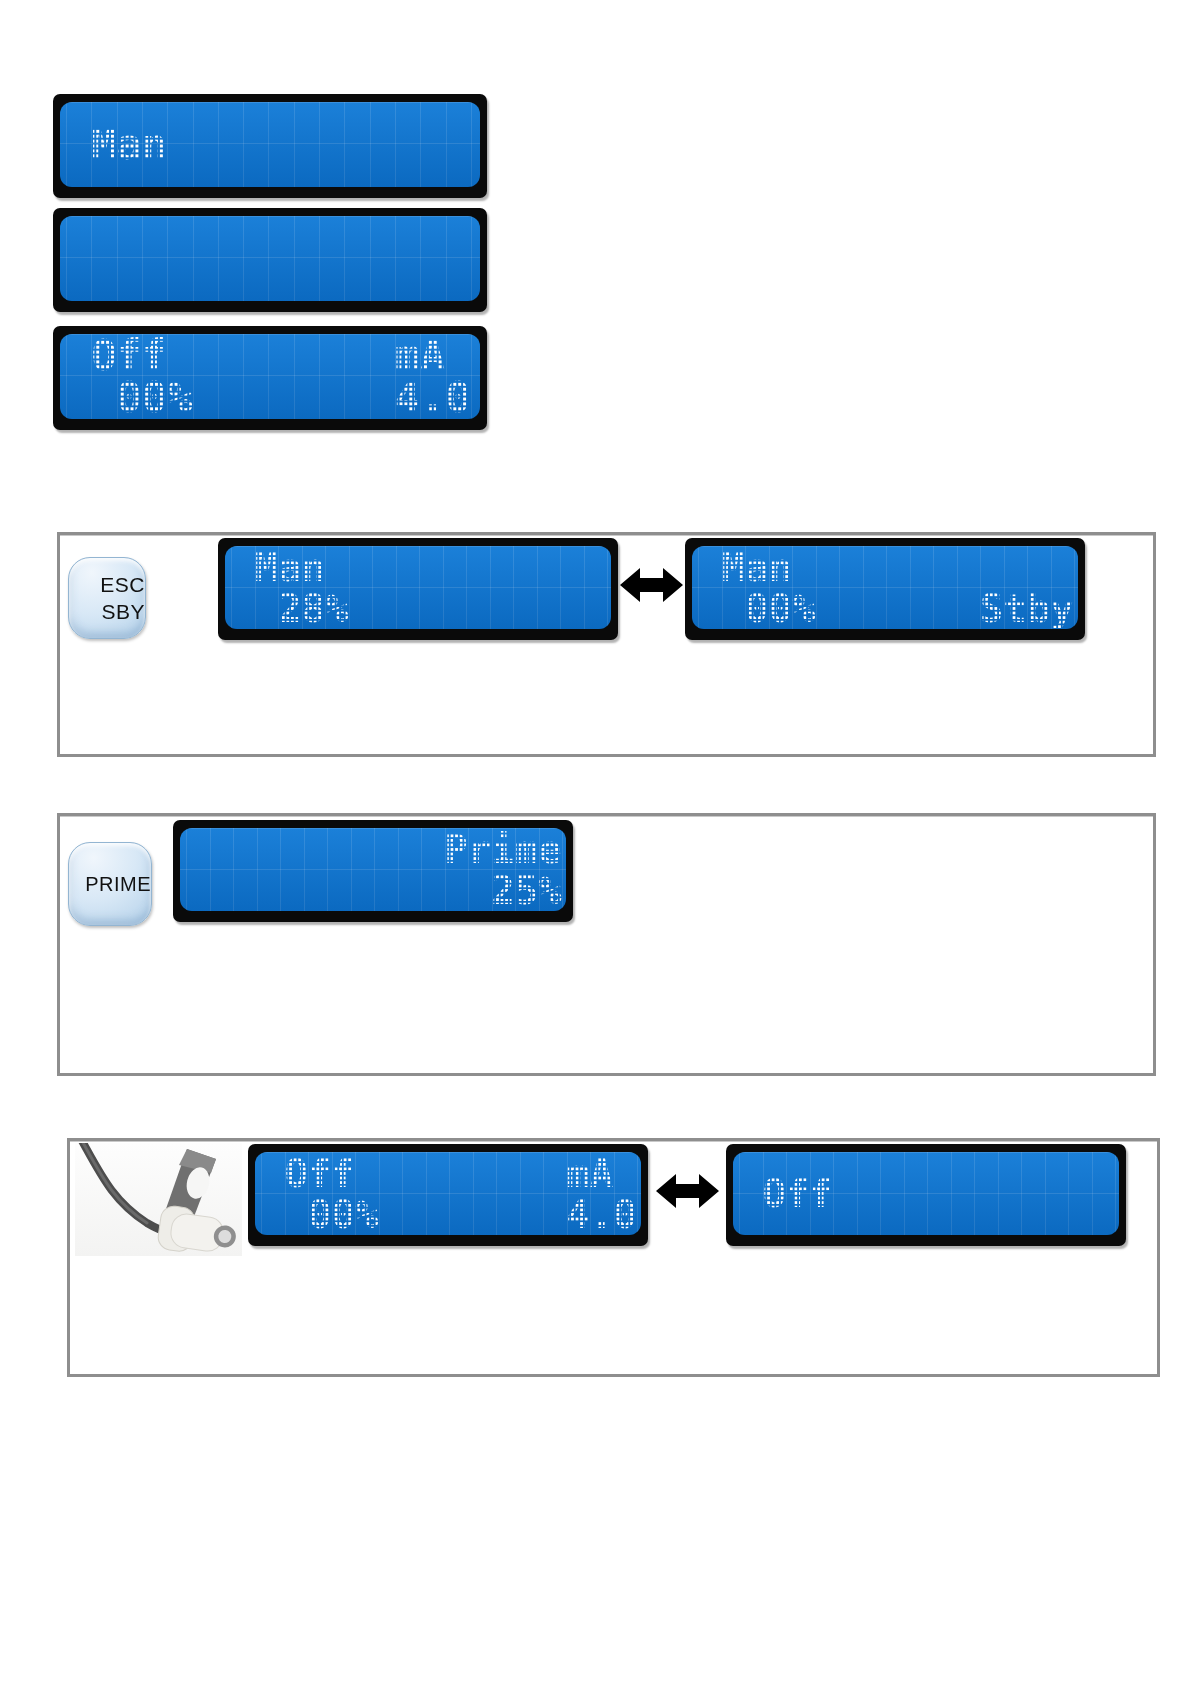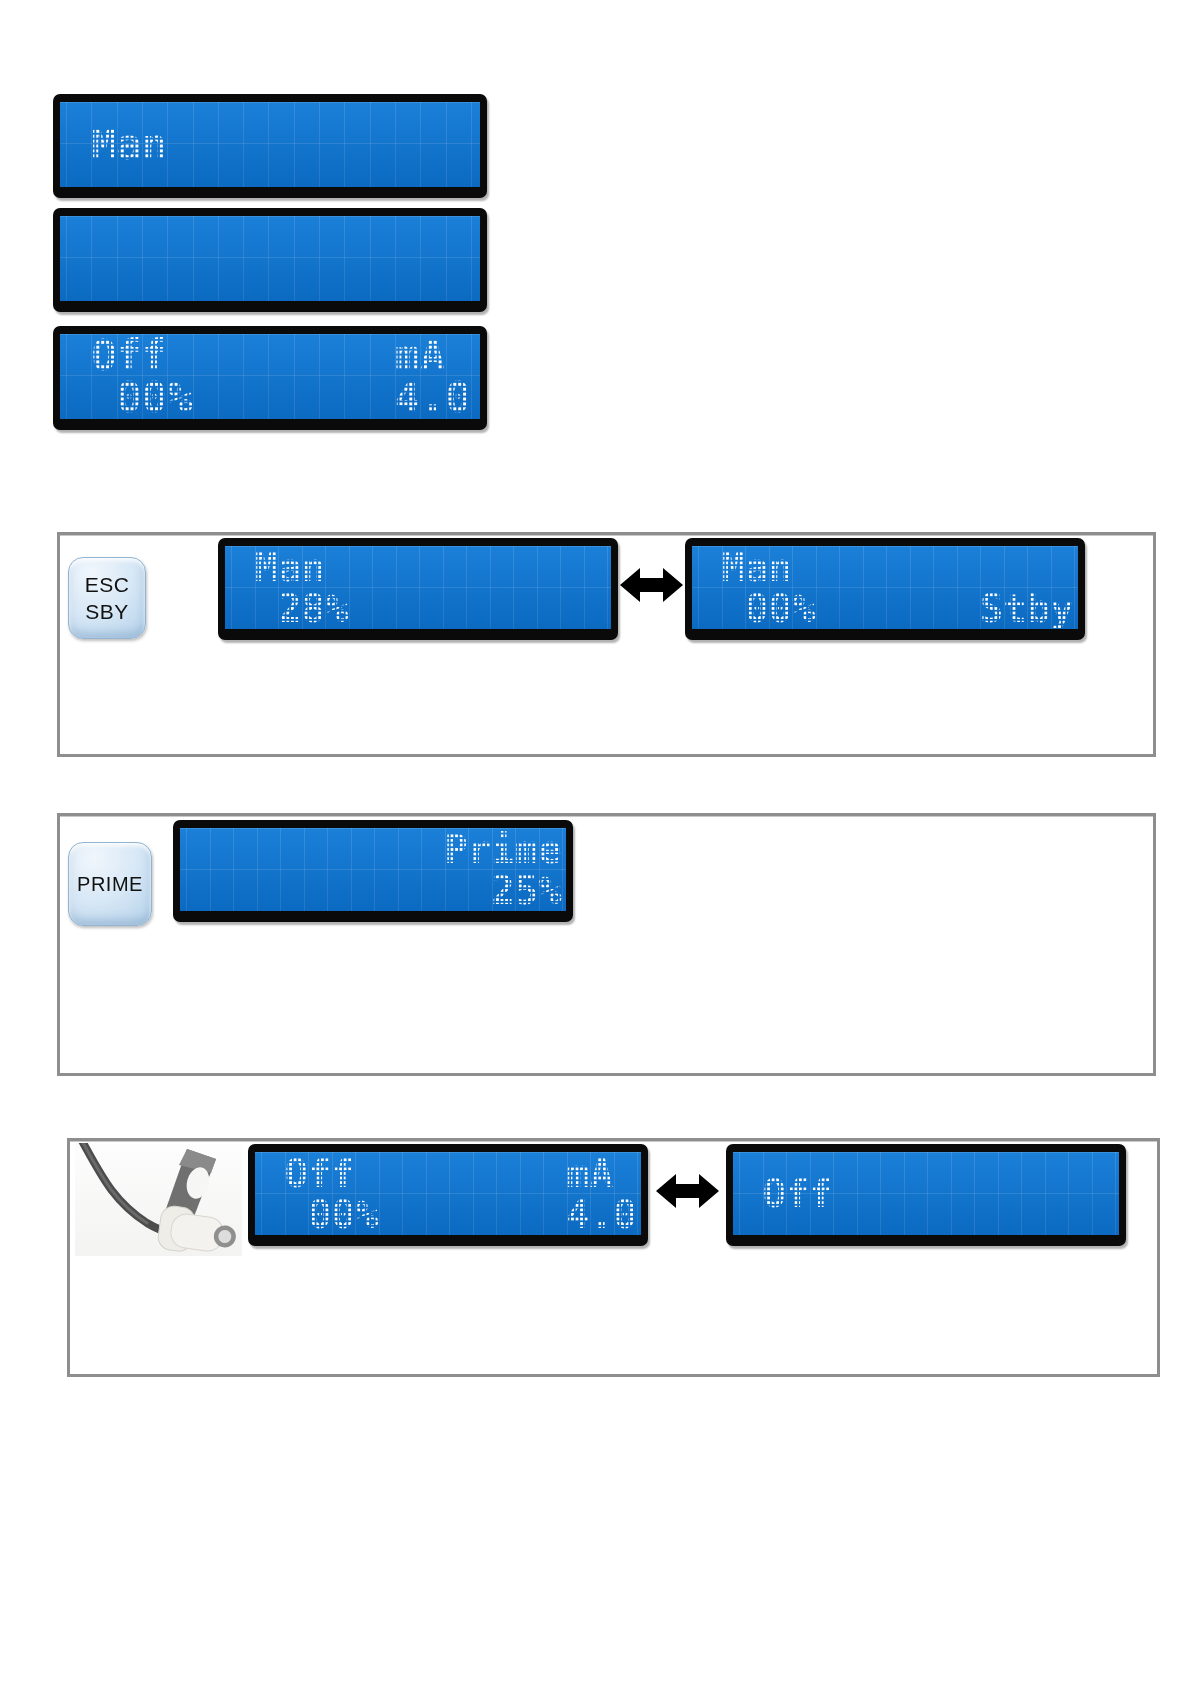--- a/index.html
+++ b/index.html
@@ -16,21 +16,21 @@
     position:absolute;
     box-sizing:border-box;
     background:#0a0a0a;
     border-radius:7px;
     padding:8px 7px 11px 7px;
     box-shadow:2px 3px 2px rgba(0,0,0,0.30);
   }
   .lcd-screen{
     position:relative;
     width:100%;height:100%;
-    border-radius:0;
+    border-radius:12px;
     background-color:#0d78d6;
     overflow:hidden;
   }
   .lcd-screen::before{            
     content:"";
     position:absolute;inset:0;
     background-image:
       linear-gradient(to bottom, rgba(255,255,255,0.13) 0 1px, transparent 1px),
       linear-gradient(to bottom, transparent 0 calc(50% - 1px), rgba(255,255,255,0.13) calc(50% - 1px) 50%, transparent 50%),
       var(--colgrid);
@@ -78,30 +78,30 @@
     box-sizing:border-box;
     background:#ffffff;
     border:3px solid #8e8e8e;
     box-shadow:inset 0 1px 0 #c9c9c9;
   }
 
   
   .keycap{
     position:absolute;
     box-sizing:border-box;
-    border-radius:15px;
+    border-radius:22px;
     border:1px solid #93b5d2;
     background:
       radial-gradient(130% 130% at 30% 18%, #f0f6fc 0%, #d8e8f6 40%, #bcd6ec 72%, #a9c9e2 100%);
     box-shadow:
       inset 0 3px 4px rgba(255,255,255,0.85),
       inset 0 -5px 8px rgba(110,150,190,0.45),
       inset 3px 0 6px rgba(255,255,255,0.35),
       1px 2px 3px rgba(0,0,0,0.25);
-    display:flex;flex-direction:column;align-items:center;justify-content:center;
+    display:flex;flex-direction:column;align-items:flex-end;justify-content:center;
     color:#111111;
     cursor:pointer;
   }
   .keycap .kline{font-size:21px;line-height:27px;font-weight:500;letter-spacing:0.5px;}
   .keycap.prime .kline{font-size:20px;line-height:22px;}
 
   
   .dblarrow{position:absolute;}
 
   

